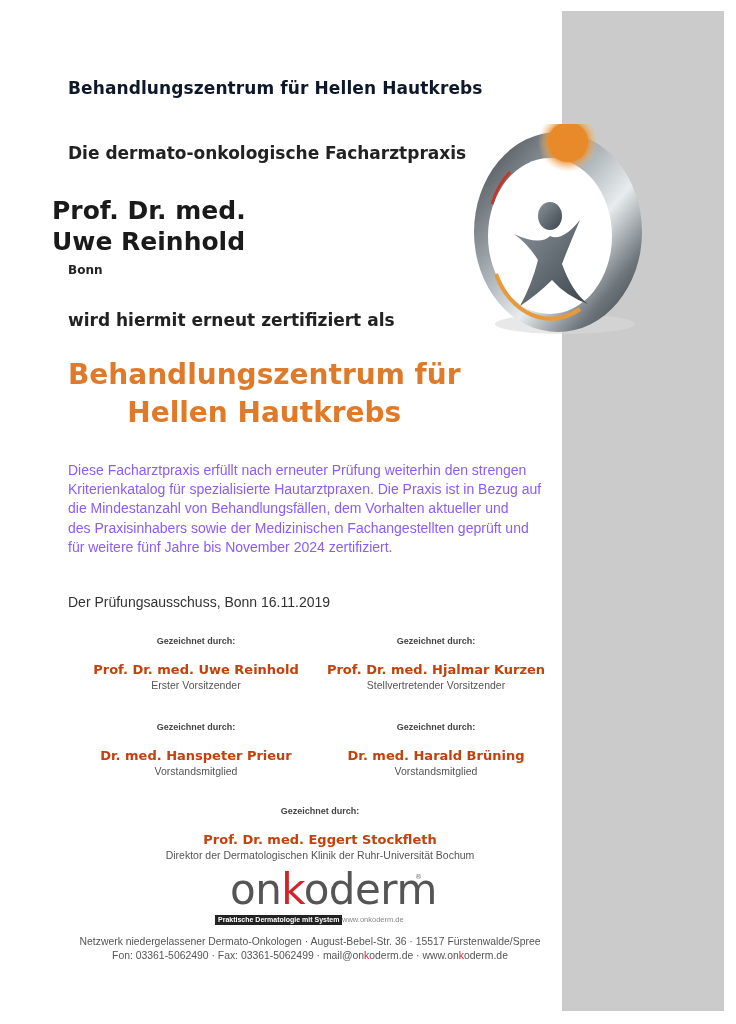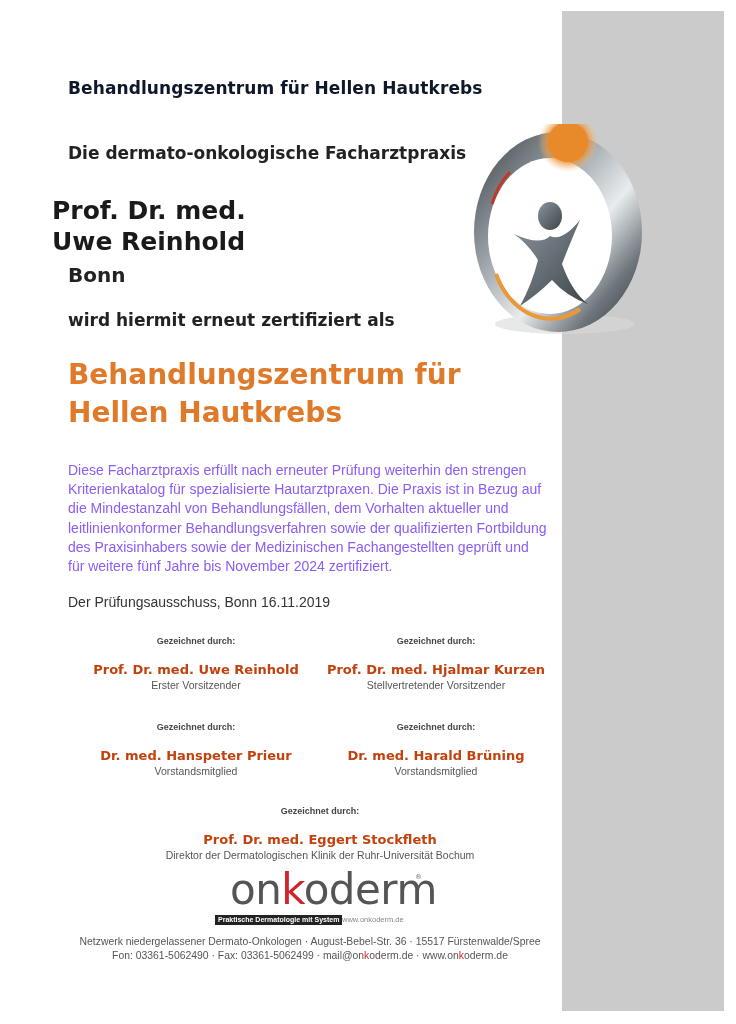--- a/index.html
+++ b/index.html
@@ -10,23 +10,23 @@
     color:#1a1a1a;
   }
   .side-panel {
     position:absolute; left:562px; top:11px; width:162px; height:1000px;
     background:#cbcbcb;
   }
   .abs { position:absolute; white-space:nowrap; }
   .h-top { left:68px; top:78px; font-size:17px; font-weight:bold; color:#0f172a; letter-spacing:0.1px; }
   .h-sub { left:68px; top:143px; font-size:17px; font-weight:bold; color:#222; }
   .name { left:52px; top:195px; font-size:25px; font-weight:bold; line-height:31px; color:#1a1a1a; }
-  .city { left:68px; top:263px; font-size:20px; font-weight:bold; color:#222; }
+  .city { left:68px; top:263px; font-size:12px; font-weight:bold; color:#222; }
   .certified { left:68px; top:310px; font-size:17px; font-weight:bold; color:#222; }
-  .cert-title { left:68px; top:356px; font-size:28px; font-weight:bold; line-height:38px; color:#e07a2b; }
+  .cert-title { left:68px; top:356px; font-size:28px; font-weight:bold; line-height:38px; color:#e07a2b;text-align:center; }
   .body-text {
     position:absolute; left:68px; top:461px; width:500px;
     font-family:"Liberation Sans", sans-serif; font-size:14px; line-height:19.2px; color:#8b5cf6;
   }
   .body-text div { white-space:nowrap; }
   .committee { left:68px; top:594px; font-family:"Liberation Sans", sans-serif; font-size:14px; color:#333; }
   .sig {
     position:absolute; text-align:center; width:260px;
   }
   .sig .label { font-family:"Liberation Sans", sans-serif; font-size:9px; font-weight:bold; color:#444; height:20px; }
@@ -107,21 +107,20 @@
     <circle cx="98" cy="18" r="20" fill="#e88a2a"></circle>
     <ellipse cx="80" cy="92" rx="12" ry="14" fill="url(#figG)"></ellipse>
     <path d="M44 110 Q70 122 80 112 Q92 118 110 96 Q98 124 92 140 Q102 168 118 180 Q96 172 82 156 Q68 170 50 182 Q62 160 68 136 Q58 120 44 110 Z" fill="url(#figG)"></path>
   </svg>
 </div>
 
 <div class="body-text">
   <div>Diese Facharztpraxis erfüllt nach erneuter Prüfung weiterhin den strengen</div>
   <div>Kriterienkatalog für spezialisierte Hautarztpraxen. Die Praxis ist in Bezug auf</div>
   <div>die Mindestanzahl von Behandlungsfällen, dem Vorhalten aktueller und</div>
-  <div>leitlinienkonformer Behandlungsverfahren sowie der qualifizierten Fortbildung</div>
   <div>des Praxisinhabers sowie der Medizinischen Fachangestellten geprüft und</div>
   <div>für weitere fünf Jahre bis November 2024 zertifiziert.</div>
 </div>
 
 <div class="abs committee">Der Prüfungsausschuss, Bonn 16.11.2019</div>
 
 <div class="sig" style="left:66px; top:636px;">
   <div class="label">Gezeichnet durch:</div>
   <div class="sname">Prof. Dr. med. Uwe Reinhold</div>
   <div class="role">Erster Vorsitzender</div>

